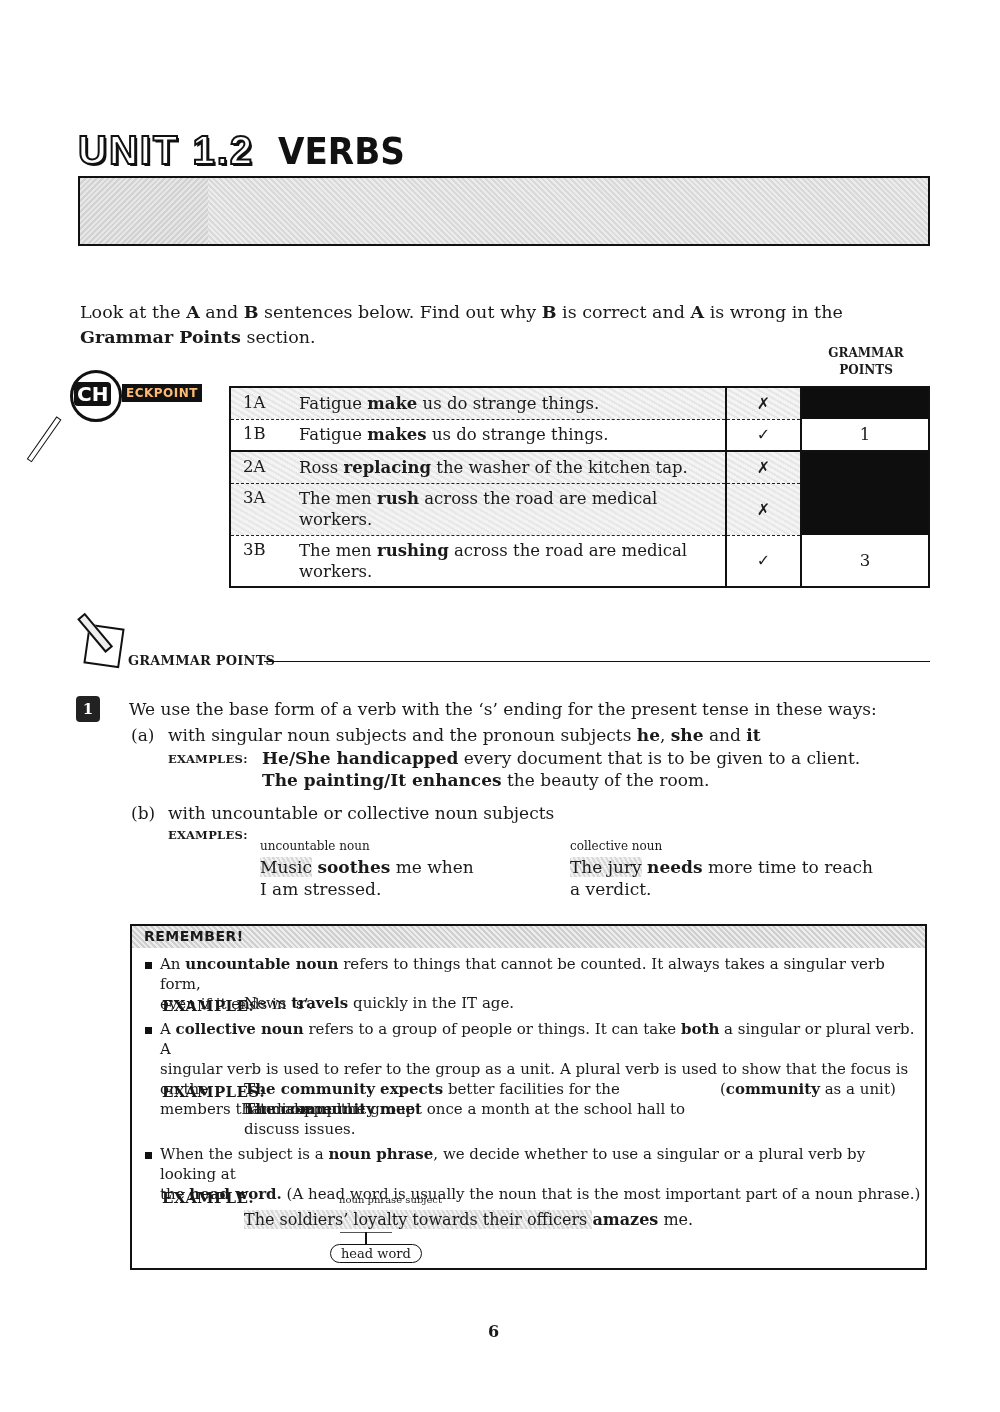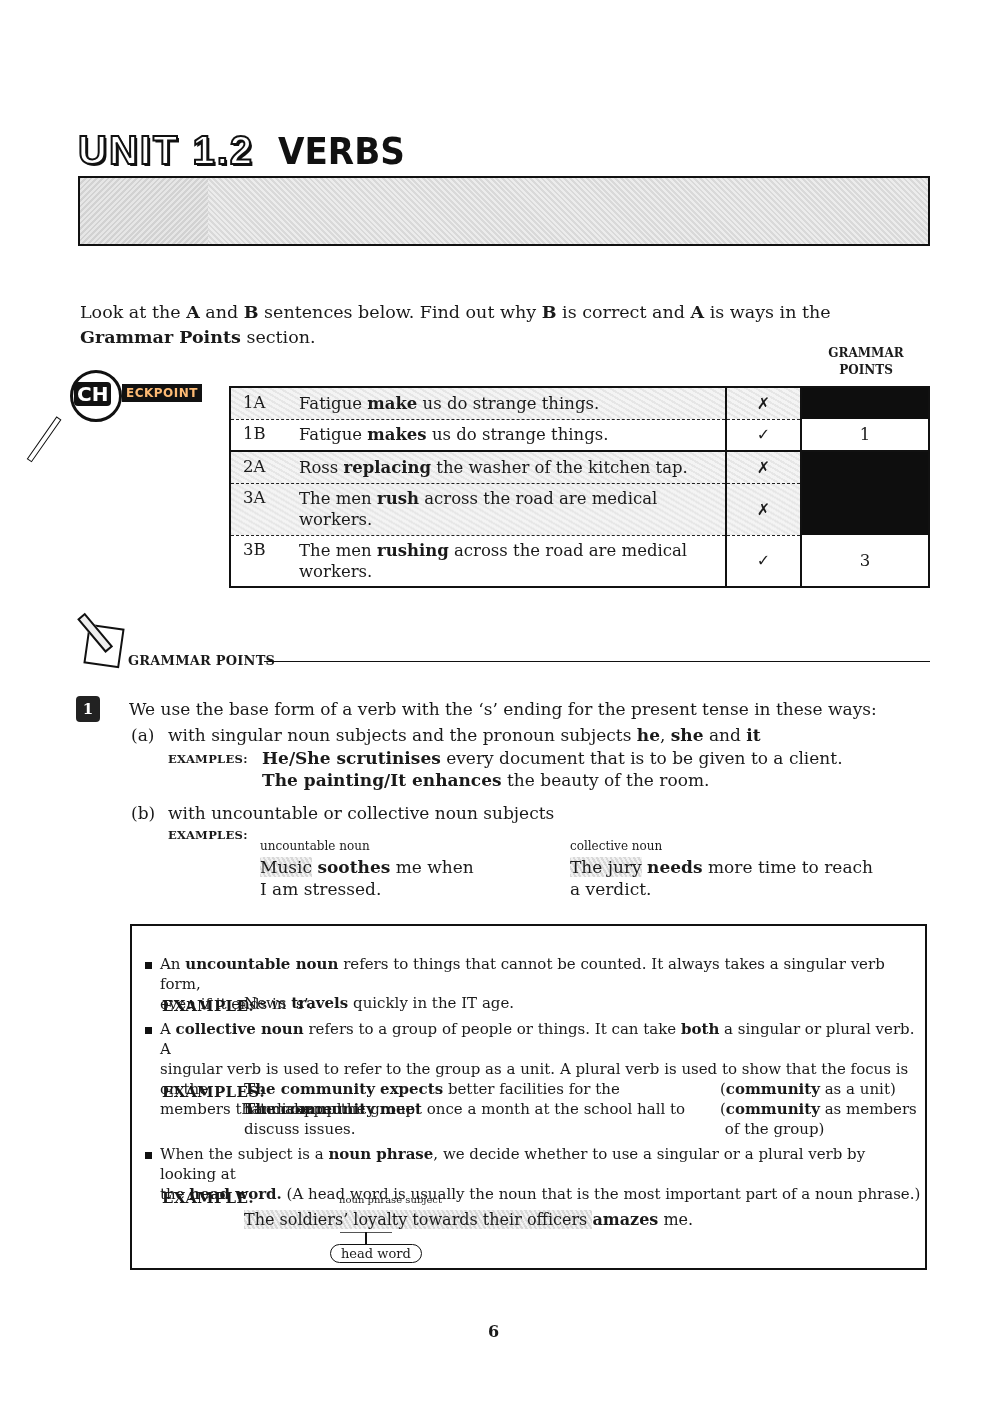--- a/index.html
+++ b/index.html
@@ -97,21 +97,21 @@
 <div class="abs unit-title">
   <span class="unit-outline">UNIT 1.2</span>
   <span class="unit-verbs">VERBS</span>
 </div>
 
 <div class="abs subtitle-box">
   <div class="left-strip"></div>
 </div>
 
 <div class="abs intro">
-  <span>Look at the </span><b>A</b><span> and </span><b>B</b><span> sentences below. Find out why </span><b>B</b><span> is correct and </span><b>A</b><span> is ways in the</span><br>
+  <span>Look at the </span><b>A</b><span> and </span><b>B</b><span> sentences below. Find out why </span><b>B</b><span> is correct and </span><b>A</b><span> is wrong in the</span><br>
   <b>Grammar Points</b><span> section.</span>
 </div>
 
 <div class="abs gp-header">
   <div>GRAMMAR</div>
   <div>POINTS</div>
 </div>
 
 <div class="abs checkpoint-logo">
   <div class="cp-circle"></div>
@@ -158,58 +158,60 @@
 <div class="abs gp-rule"></div>
 
 <div class="abs num-badge">1</div>
 <div class="abs body17 p-intro">We use the base form of a verb with the ‘s’ ending for the present tense in these ways:</div>
 
 <div class="abs body17 p-a-label">(a)</div>
 <div class="abs body17 p-a-text">
   <span>with singular noun subjects and the pronoun subjects </span><b>he</b><span>, </span><b>she</b><span> and </span><b>it</b>
 </div>
 <div class="abs ex-label ex-a-label">EXAMPLES:</div>
-<div class="abs body17 ex-a-1"><b>He/She scrutinises</b><span> every document that is to be given to a client.</span></div>
+<div class="abs body17 ex-a-1"><b>He/She handicapped</b><span> every document that is to be given to a client.</span></div>
 <div class="abs body17 ex-a-2"><b>The painting/It enhances</b><span> the beauty of the room.</span></div>
 
 <div class="abs body17 p-b-label">(b)</div>
 <div class="abs body17 p-b-text">with uncountable or collective noun subjects</div>
 <div class="abs ex-label ex-b-label">EXAMPLES:</div>
 <div class="abs small-label lab-unc">uncountable noun</div>
 <div class="abs small-label lab-col">collective noun</div>
 <div class="abs body17 ex-b-1">
   <span class="hl">Music</span> <b>soothes</b><span> me when</span><br>
   <span>I am stressed.</span>
 </div>
 <div class="abs body17 ex-b-2">
   <span class="hl">The jury</span> <b>needs</b><span> more time to reach</span><br>
   <span>a verdict.</span>
 </div>
 
 <div class="abs remember">
+  <div class="remember-head">
+      <span>REMEMBER!</span>
+    </div>
 
   <div class="bullet" style="left:13px; top:36px;"></div>
   <div class="rb" style="left:28px; top:28px; width:760px;">
     <span>An </span><b>uncountable noun</b><span> refers to things that cannot be counted. It always takes a singular verb form,</span><br>
     <span>even if it ends in ‘s’.</span>
   </div>
   <div class="rb ex-label" style="left:30px; top:70px;">EXAMPLE:</div>
   <div class="rb" style="left:112px; top:67px;"><span>News </span><b>travels</b><span> quickly in the IT age.</span></div>
 
   <div class="bullet" style="left:13px; top:101px;"></div>
   <div class="rb" style="left:28px; top:93px; width:765px;">
     <span>A </span><b>collective noun</b><span> refers to a group of people or things. It can take </span><b>both</b><span> a singular or plural verb. A</span><br>
     <span>singular verb is used to refer to the group as a unit. A plural verb is used to show that the focus is on the</span><br>
     <span>members that make up the group.</span>
   </div>
   <div class="rb ex-label" style="left:30px; top:156px;">EXAMPLES:</div>
   <div class="rb" style="left:112px; top:153px; width:460px;"><b>The community expects</b><span> better facilities for the handicapped.</span></div>
   <div class="rb" style="left:588px; top:153px;">(<b>community</b><span> as a unit)</span></div>
   <div class="rb" style="left:112px; top:173px; width:460px;"><b>The community meet</b><span> once a month at the school hall to</span><br><span>discuss issues.</span></div>
-  <div class="rb" style="left:588px; top:173px;">(<b>community</b><span> as members</span><br>&nbsp;<span>of the group)</span></div>
 
   <div class="bullet" style="left:13px; top:226px;"></div>
   <div class="rb" style="left:28px; top:218px; width:765px;">
     <span>When the subject is a </span><b>noun phrase</b><span>, we decide whether to use a singular or a plural verb by looking at</span><br>
     <span>the </span><b>head word.</b><span> (A head word is usually the noun that is the most important part of a noun phrase.)</span>
   </div>
   <div class="rb ex-label" style="left:30px; top:262px;">EXAMPLE:</div>
   <div class="rb small-label" style="left:207px; top:264px; font-size:10px;">noun phrase subject</div>
   <div class="rb" style="left:112px; top:284px; font-size:16px;"><span class="hl">The soldiers’ loyalty towards their officers </span><b>amazes</b><span> me.</span></div>
 </div>

